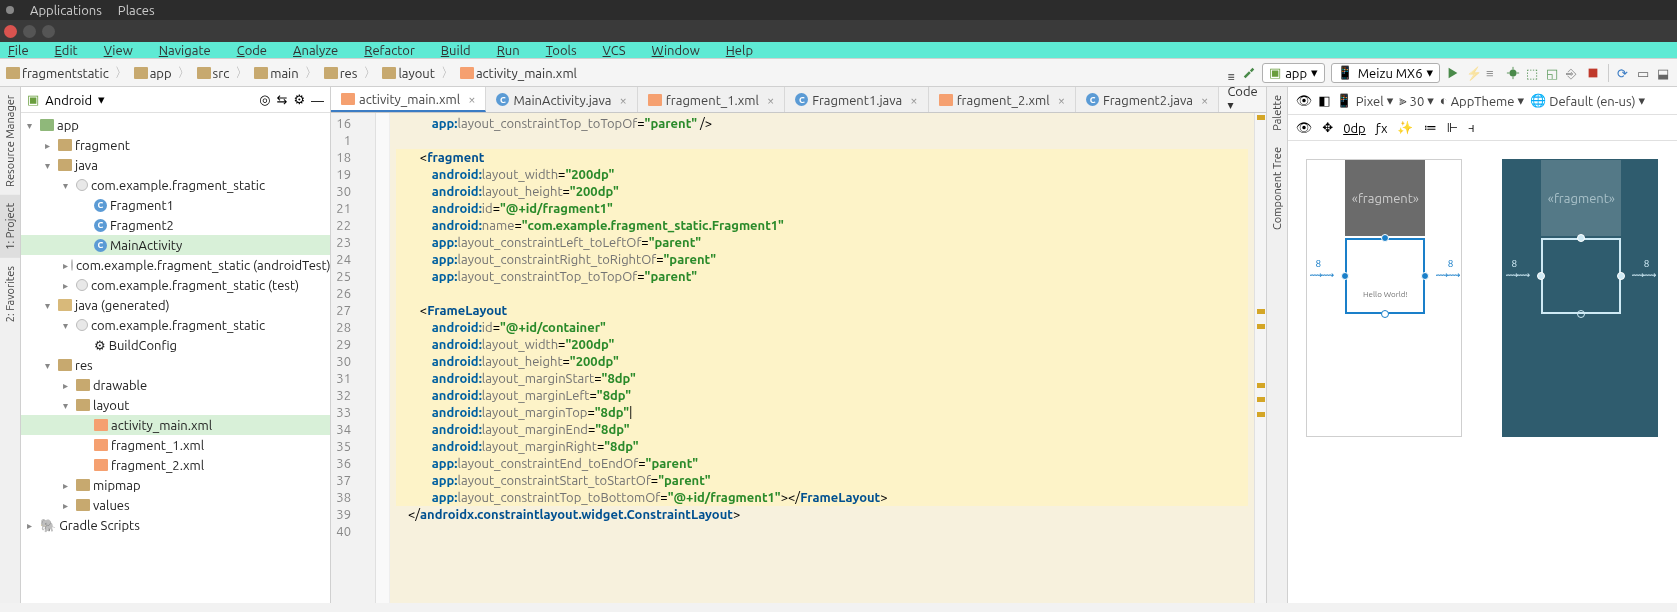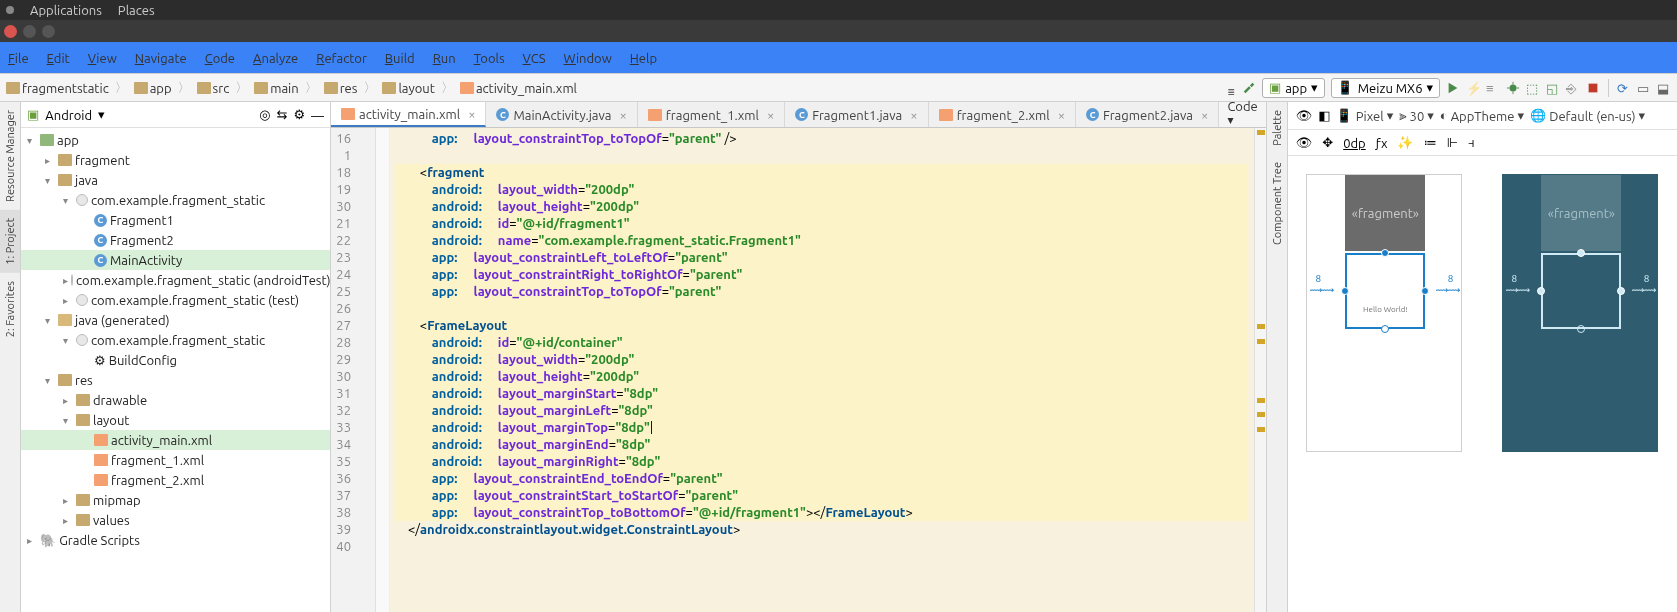--- a/index.html
+++ b/index.html
@@ -4,21 +4,21 @@
 <style>
 * { margin:0; padding:0; box-sizing:border-box; font-family:"Ubuntu",Arial,sans-serif; font-size:13px; }
 body { background:#f2f2f2; width:1677px; height:612px; overflow:hidden; }
 
 .titlebar-top { background:#2c2c2c; color:#ccc; height:20px; display:flex; align-items:center; padding:0 6px; gap:16px; font-size:12px; }
 .titlebar-top .dot{ width:8px;height:8px;border-radius:50%; }
 .titlebar { background:#3a3a3a; color:#ddd; height:22px; display:flex; align-items:center; padding:0 4px; gap:6px; font-size:13px; }
 .tb-circ { width:13px; height:13px; border-radius:50%; display:inline-block; }
 .tb-circ.r{background:#d9534f;} .tb-circ.o{background:#555;} .tb-circ.g{background:#555;}
 
-.menubar { background:#3b82f6; height:32px; display:flex; align-items:center; padding:0 8px; gap:18px; border-bottom:1px solid #d0d0d0; }
+.menubar { background:#5eead4; height:17px; display:flex; align-items:center; padding:0 8px; gap:26px; border-bottom:1px solid #d0d0d0; }
 .menubar span { color:#333; cursor:pointer; }
 .menubar span u{text-decoration:underline;}
 
 .toolbar { height:28px; background:#f5f5f5; border-bottom:1px solid #d0d0d0; display:flex; align-items:center; padding:0 6px; }
 .breadcrumbs { display:flex; align-items:center; gap:4px; flex:1; }
 .crumb { display:flex; align-items:center; gap:2px; color:#333; }
 .crumb-sep{color:#aaa; margin:0 2px;}
 .toolbar-right { display:flex; align-items:center; gap:6px; }
 .tool-ic{width:14px;height:14px;display:inline-block;}
 .combo { border:1px solid #b0b0b0; border-radius:3px; background:#fff; height:20px; display:flex; align-items:center; padding:0 6px; gap:4px; }
@@ -46,21 +46,21 @@
 .tabs-btn{ padding:0 8px; color:#333; font-size:12px; }
 
 .code-area { flex:1; display:flex; background:#fff; position:relative; font-family:"DejaVu Sans Mono",Consolas,monospace; font-size:12px; }
 .gutter { width:45px; background:#f2f2f2; text-align:right; padding:2px 24px 2px 0; color:#888; border-right:1px solid #e0e0e0; }
 .gutter div{height:17px;line-height:17px;}
 .fold-col{width:14px;background:#f9f9f9;border-right:1px solid #eee;}
 .code { flex:1; padding:2px 6px; background:#f7f1dd; }
 .code .ln{height:17px;line-height:17px;white-space:pre;}
 .code .ln.hl{background:#fdf3c8;}
 .code .ln.cur{background:#fff;}
-.attr{color:#6d28d9;font-weight:bold;margin-left:16px;}
+.attr{color:#737373;font-weight:normal;}
 .ns{color:#0060a0;font-weight:bold;}
 .val{color:#2a8a2a;font-weight:bold;}
 .tg{color:#005090;font-weight:bold;}
 .err-stripe{width:12px;background:#f5f5f5;border-left:1px solid #e0e0e0;position:relative;}
 .err-stripe .m{position:absolute;left:2px;width:8px;height:5px;background:#d4a627;}
 
 .right-rail{width:26px;background:#f0f0f0;border-left:1px solid #d0d0d0;display:flex;flex-direction:column;align-items:center;}
 
 .design { width:540px; border-left:1px solid #d0d0d0; background:#fff; display:flex; flex-direction:column; }
 .design-toolbar{ height:28px; border-bottom:1px solid #e0e0e0; display:flex; align-items:center; gap:6px; padding:0 8px; }

